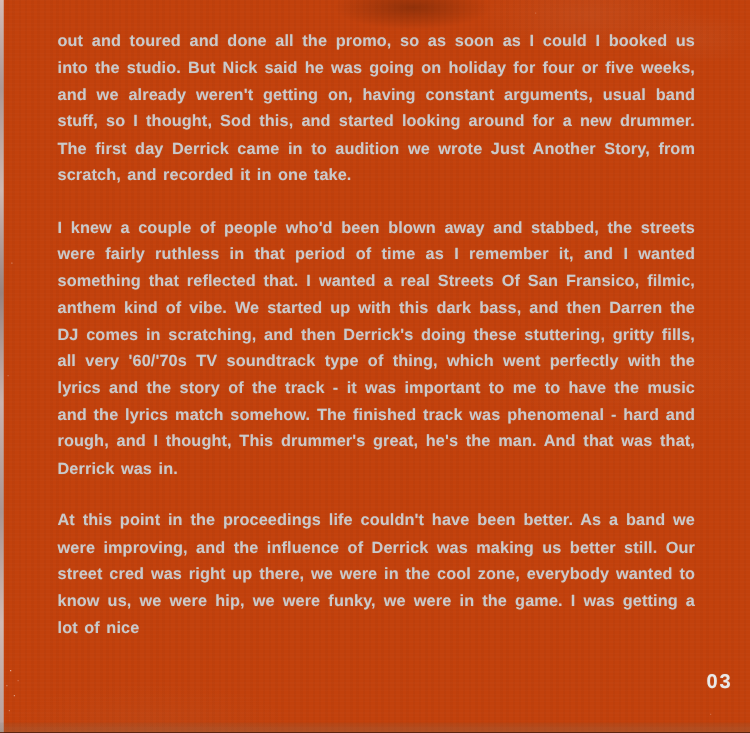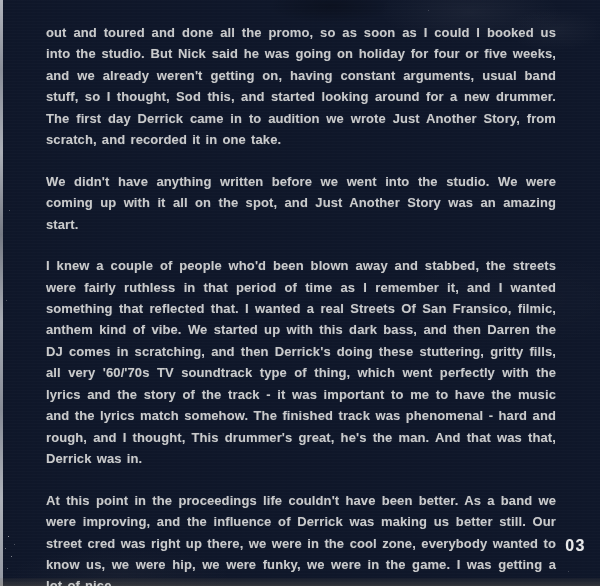--- a/index.html
+++ b/index.html
@@ -4,21 +4,21 @@
 <style>
   html, body {
     margin: 0;
     padding: 0;
     background: #0c0c0c;
   }
   .scan-page {
     position: relative;
     width: 600px;
     height: 586px;
-    background: #0f172a;
+    background: #c2410c;
     overflow: hidden;
     font-family: "Liberation Sans", sans-serif;
   }
   
   .noise-overlay {
     position: absolute;
     inset: 0;
     pointer-events: none;
     background:
       radial-gradient(130px 45px at 470px 12px, rgba(210,210,215,0.06), transparent 70%),
@@ -103,19 +103,18 @@
 <body>
 
 <div class="scan-page">
   <div class="noise-overlay"></div>
   <div class="edge-left"></div>
   <div class="edge-bottom"></div>
   <div class="speckles"></div>
 
   <div class="liner-text">
     <p>out and toured and done all the promo, so as soon as I could I booked us into the studio. But Nick said he was going on holiday for four or five weeks, and we already weren't getting on, having constant arguments, usual band stuff, so I thought, Sod this, and started looking around for a new drummer. The first day Derrick came in to audition we wrote Just Another Story, from scratch, and recorded it in one take.</p>
-    <p>We didn't have anything written before we went into the studio. We were coming up with it all on the spot, and Just Another Story was an amazing start.</p>
     <p>I knew a couple of people who'd been blown away and stabbed, the streets were fairly ruthless in that period of time as I remember it, and I wanted something that reflected that. I wanted a real Streets Of San Fransico, filmic, anthem kind of vibe. We started up with this dark bass, and then Darren the DJ comes in scratching, and then Derrick's doing these stuttering, gritty fills, all very '60/'70s TV soundtrack type of thing, which went perfectly with the lyrics and the story of the track - it was important to me to have the music and the lyrics match somehow. The finished track was phenomenal - hard and rough, and I thought, This drummer's great, he's the man. And that was that, Derrick was in.</p>
     <p>At this point in the proceedings life couldn't have been better. As a band we were improving, and the influence of Derrick was making us better still. Our street cred was right up there, we were in the cool zone, everybody wanted to know us, we were hip, we were funky, we were in the game. I was getting a lot of nice</p>
   </div>
 
   <div class="page-number">03</div>
 </div>
 
 </body></html>

